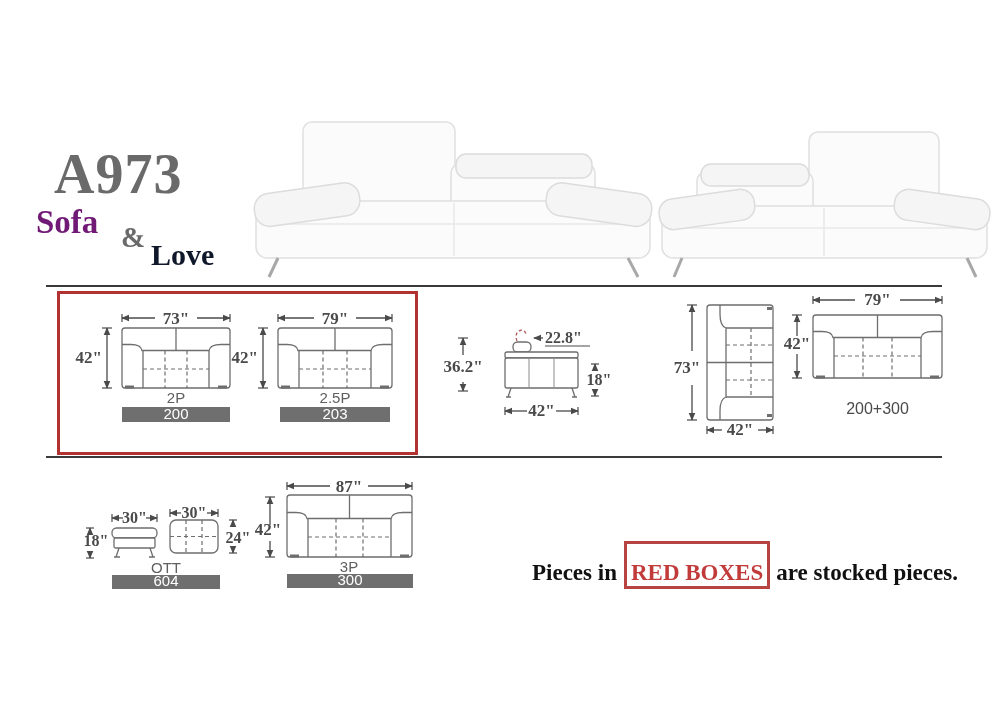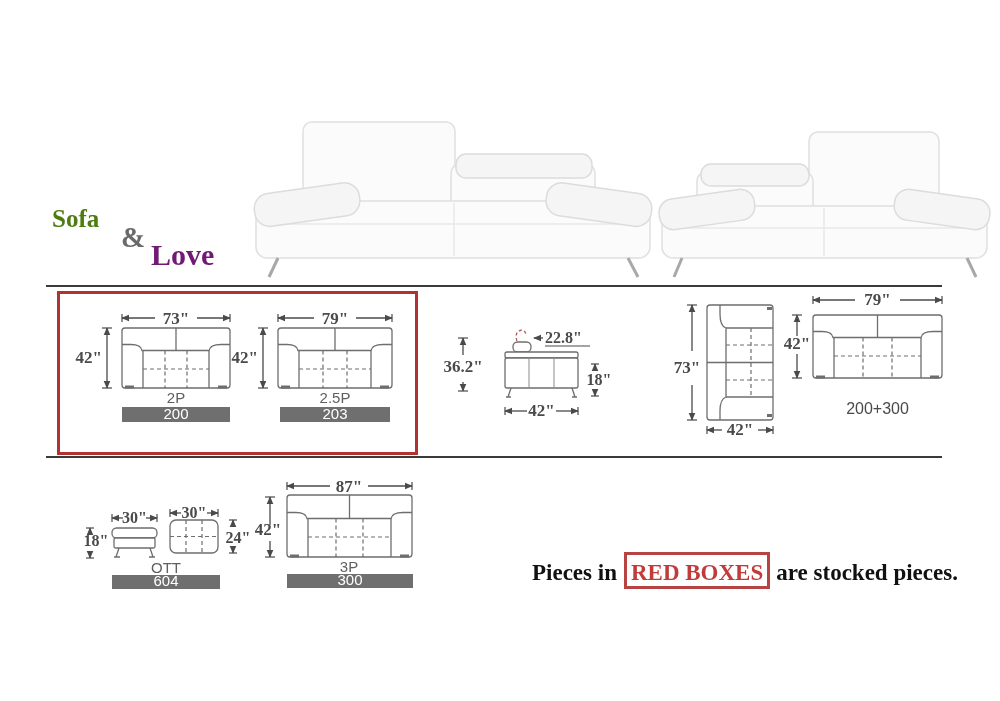--- a/index.html
+++ b/index.html
@@ -1,23 +1,23 @@
 <!DOCTYPE html>
 <html><head>
 <meta charset="utf-8">
 <style>
   html,body { margin:0; padding:0; background:#fff; }
   #page { position:relative; width:1000px; height:701px; background:#ffffff; overflow:hidden;
           font-family:"Liberation Serif", serif; }
 
   
   .model   { position:absolute; left:54px; top:146px; font-size:56px; font-weight:700; color:#6a6a6a; line-height:1; letter-spacing:1px;}
-  .sub1    { position:absolute; left:52px; top:206px; font-size:25px; font-weight:700; color:#4d7c0f; line-height:1;}
+  .sub1    { position:absolute; left:36px; top:206px; font-size:33px; font-weight:700; color:#701a75; line-height:1;}
   .subamp  { position:absolute; left:121px; top:223px; font-size:29px; font-weight:700; color:#6a6a6a; line-height:1;}
-  .sub2    { position:absolute; left:151px; top:240px; font-size:30px; font-weight:700; color:#701a75; line-height:1;}
+  .sub2    { position:absolute; left:151px; top:240px; font-size:30px; font-weight:700; color:#0f172a; line-height:1;}
 
   .hline { position:absolute; left:46px; width:896px; height:2px; background:#3a3a3a; }
   .redbox { position:absolute; left:57px; top:291px; width:361px; height:164px;
             border:3px solid #b23131; box-sizing:border-box; }
 
   .diag { position:absolute; }
 
   
   .lnf  { fill:#ffffff; stroke:#6e6e6e; stroke-width:1.3; }
   .ln   { stroke:#6e6e6e; stroke-width:1.3; fill:none; }
@@ -36,28 +36,29 @@
 
   
   .ph-fill { fill:#fbfbfb; stroke:#e0e0e0; stroke-width:1.5; }
   .ph-fill2{ fill:#f5f5f5; stroke:#dcdcdc; stroke-width:1.5; }
   .ph-seam { stroke:#e8e8e8; stroke-width:1.5; fill:none; }
   .ph-leg  { stroke:#a8a8a8; stroke-width:3; fill:none; }
 
   
   .note { position:absolute; left:532px; top:560px; font-size:23px; font-weight:700; color:#111;
           font-family:"Liberation Serif", serif; white-space:nowrap; }
-  .note .rb { color:#c23b3b; border:3px solid #b84343; padding:5px 4px 1px 4px; margin:0 6px 0 7px; }
+  .note .rb { color:#c23b3b; border:3px solid #b84343; padding:16px 4px 1px 4px; margin:0 6px 0 7px; }
   .note .us { }
 </style>
 </head>
 <body>
 
 <div id="page">
 
+  <div class="model">A973</div>
   <div class="sub1">Sofa</div>
   <div class="subamp">&amp;</div>
   <div class="sub2">Love</div>
 
   <svg width="0" height="0" style="position:absolute">
     <defs>
       <marker id="arr" viewBox="0 0 10 10" refX="8.5" refY="5" markerWidth="6.5" markerHeight="6.5" orient="auto-start-reverse">
         <path d="M0 1 L9.5 5 L0 9 z" fill="#4a4a4a"></path>
       </marker>
     </defs>

